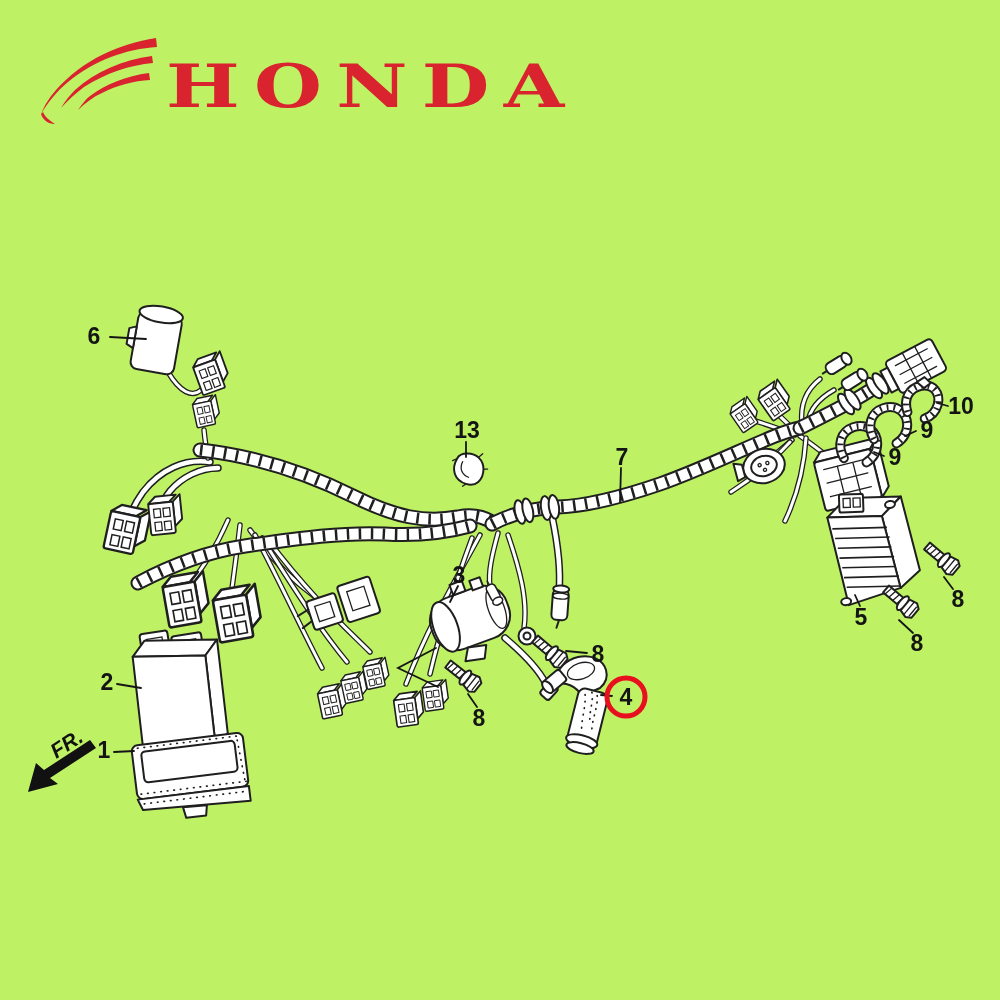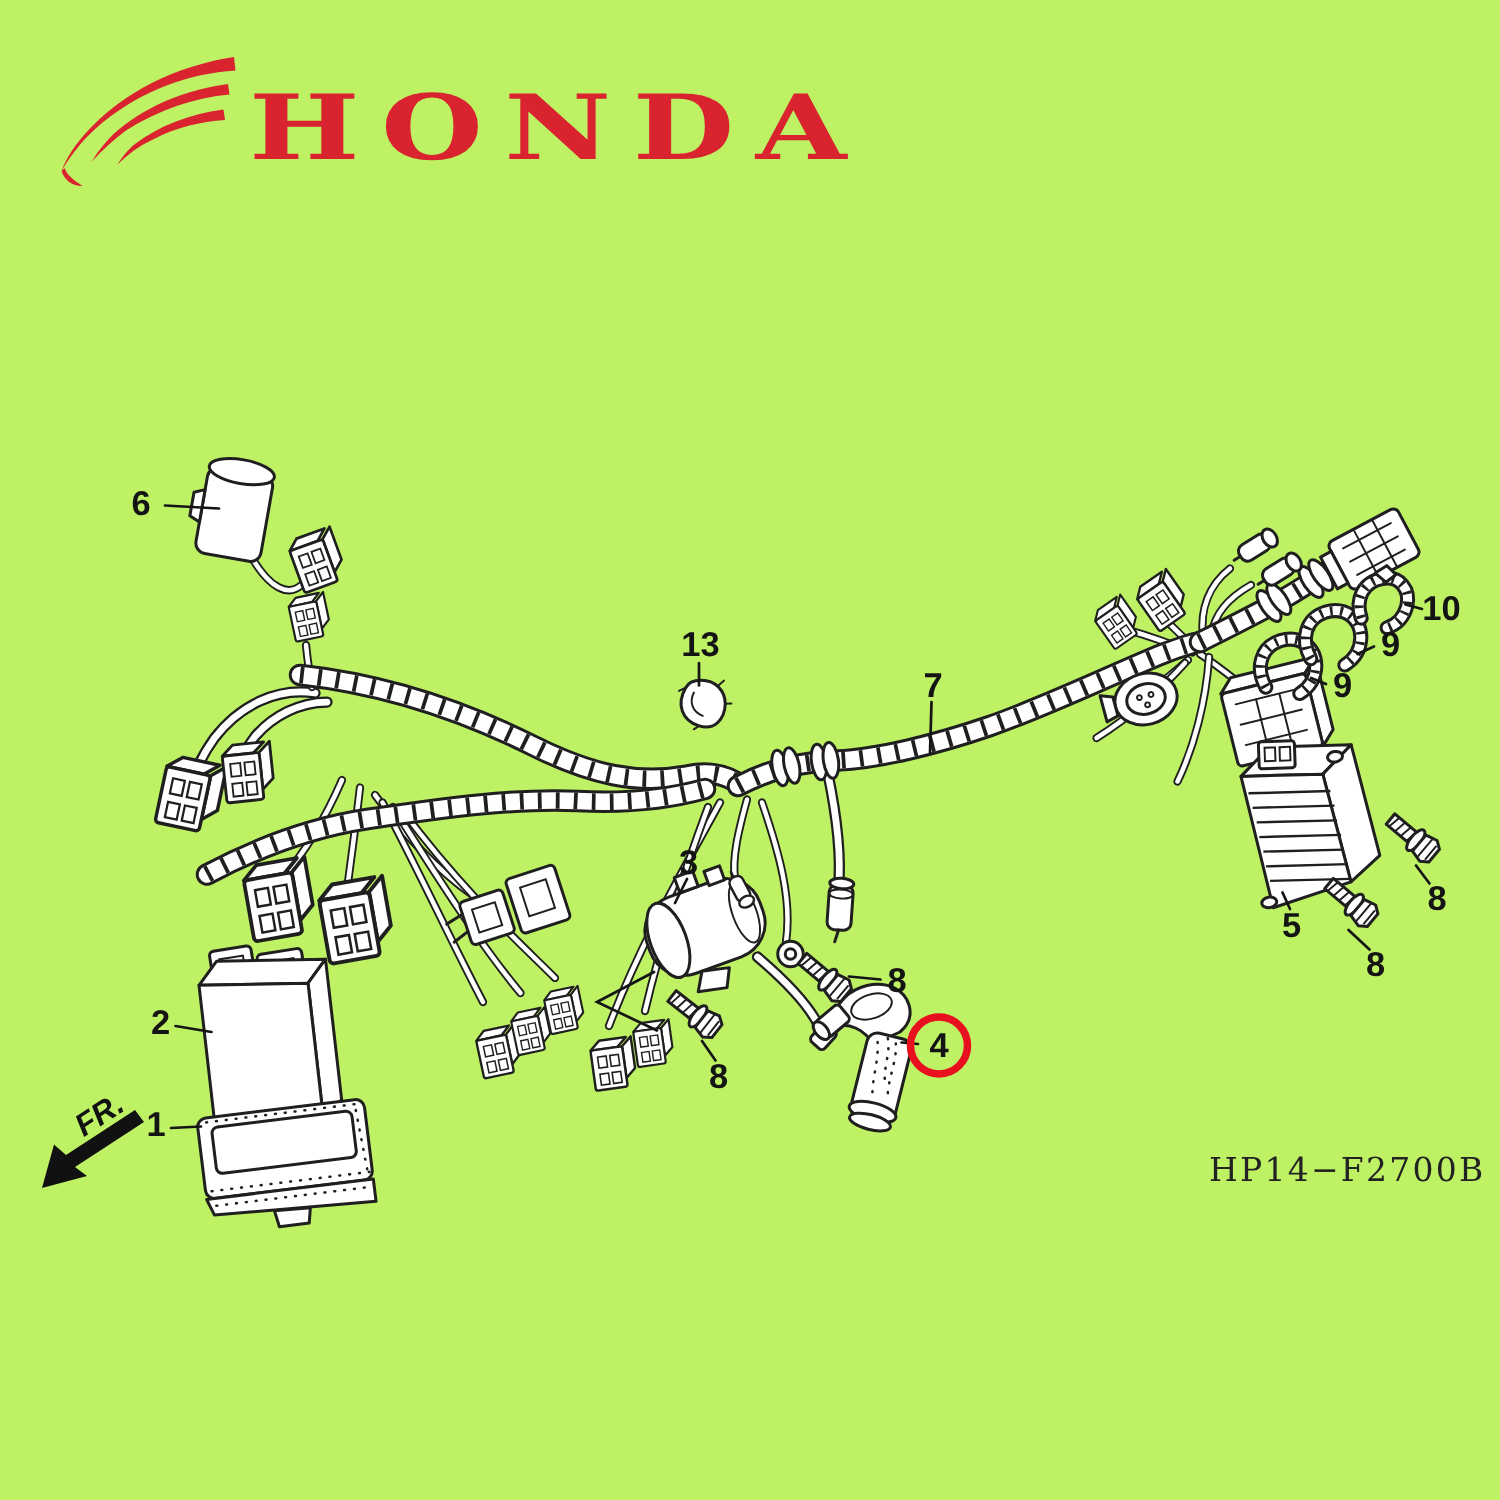--- a/index.html
+++ b/index.html
@@ -360,14 +360,13 @@
   <span class="callout" style="left:459px;top:575px">3</span>
   <span class="callout" style="left:598px;top:654px">8</span>
   <span class="callout" style="left:479px;top:718px">8</span>
   <span class="callout circled" style="left:626px;top:697px">
     <span>4</span>
   </span>
   <span class="callout" style="left:107px;top:682px">2</span>
   <span class="callout" style="left:104px;top:750px">1</span>
 
   <span class="fr-label">FR.</span>
-  <span class="diagram-code">HP14−F2700B</span>
 </div>
 
 </body></html>

